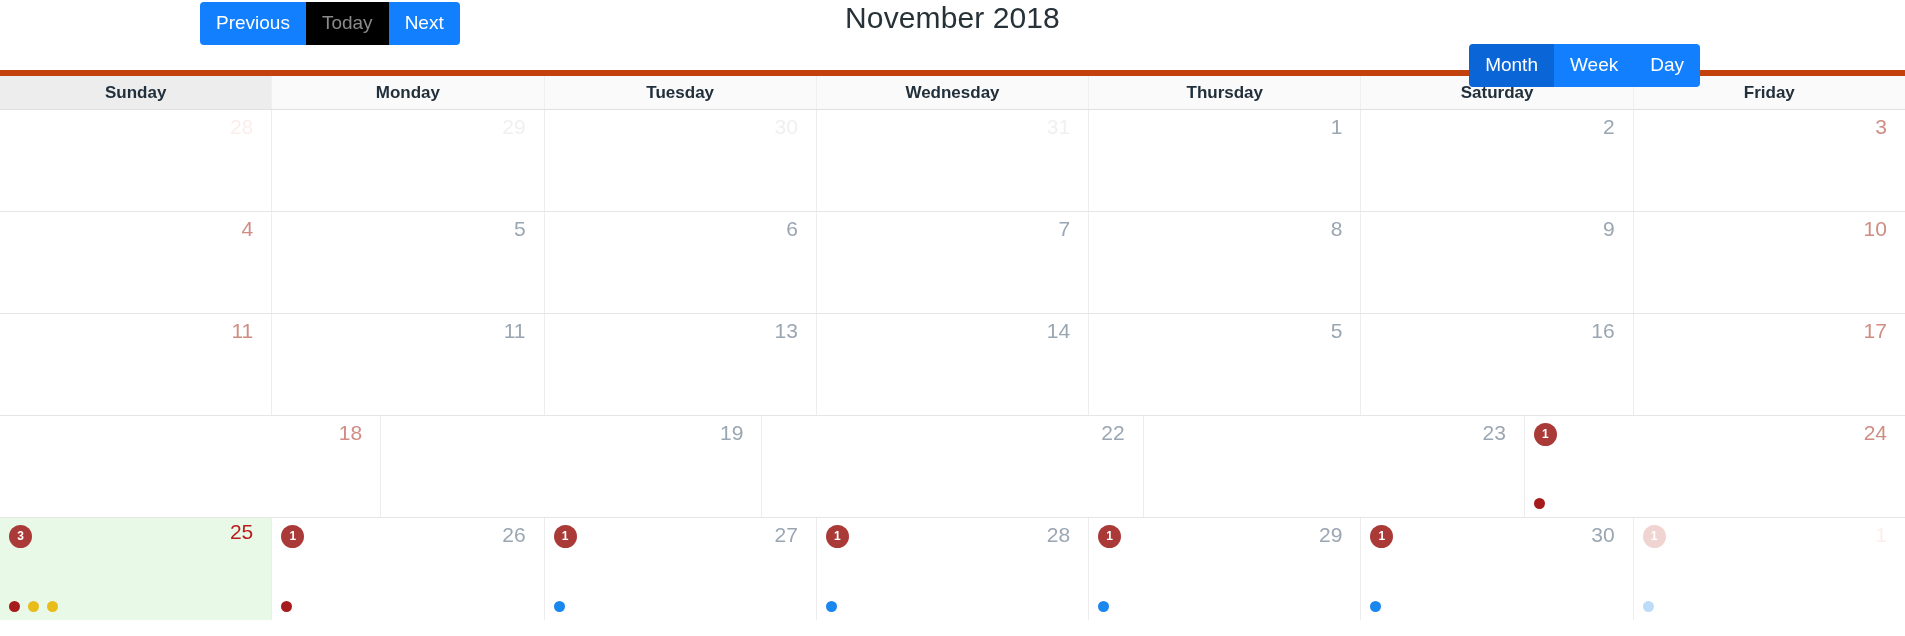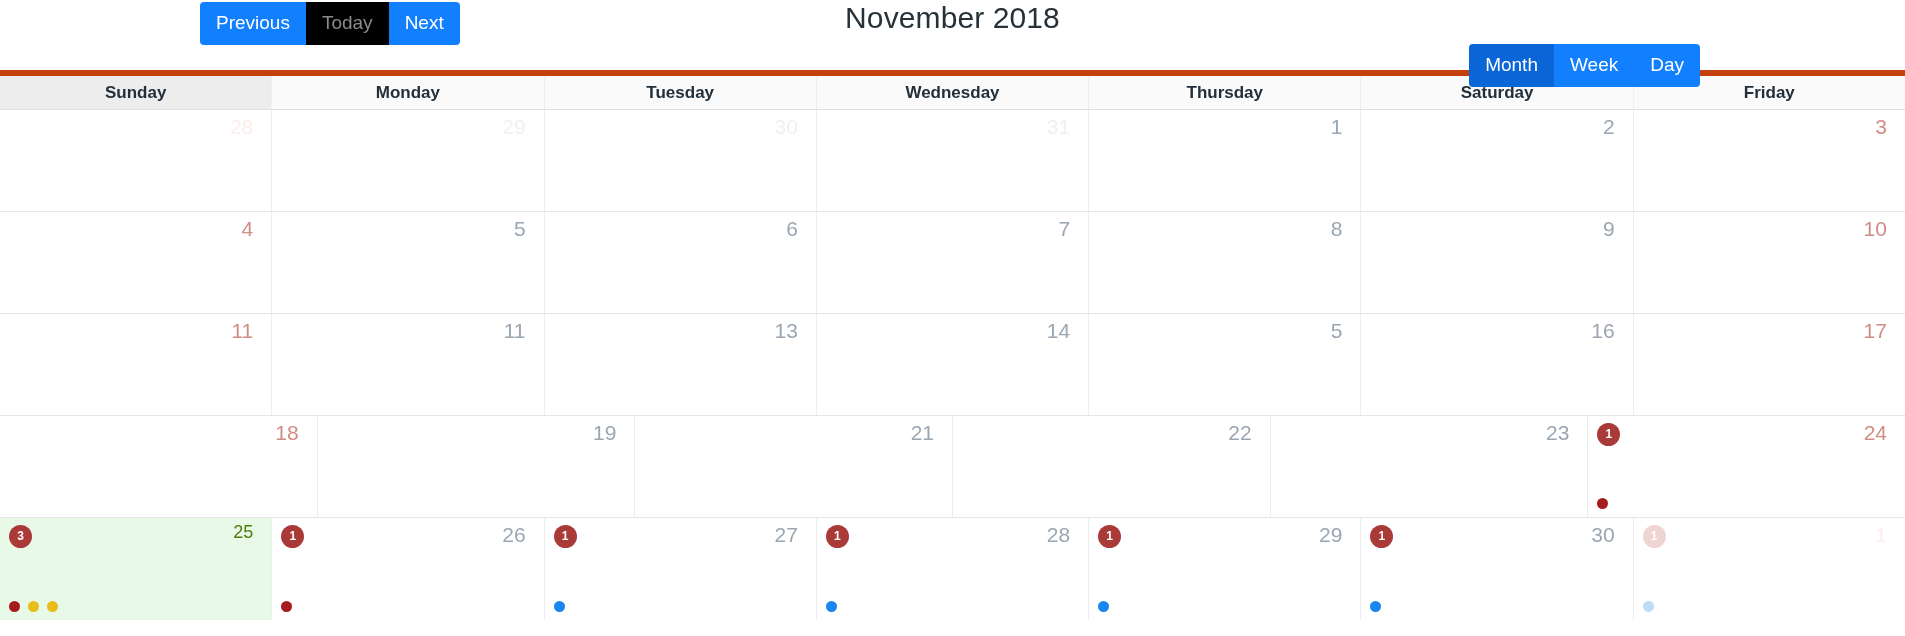--- a/index.html
+++ b/index.html
@@ -112,21 +112,21 @@
     top: 5px;
     right: 18px;
     font-size: 21px;
     line-height: 24px;
     color: #9aa6b2;
     font-weight: 400;
   }
   .day-num.weekend { color: #cf8d84; }
   .day-num.other   { color: #f0f0f0; }
   .day-num.other.weekend { color: #fbeeec; }
-  .day-num.today-num { font-size: 18px; color: #4d7c0f; top: 2px; }
+  .day-num.today-num { font-size: 21px; color: #b91c1c; top: 2px; }
 
   .badge {
     position: absolute;
     top: 7px;
     left: 9px;
     min-width: 23px;
     height: 23px;
     border-radius: 50%;
     background: #a93a38;
     color: #ffffff;
@@ -253,23 +253,20 @@
         </div>
       </div>
       <div class="week-row">
         <div class="day-cell">
           <span class="day-num weekend">18</span>
         </div>
         <div class="day-cell">
           <span class="day-num">19</span>
         </div>
         <div class="day-cell">
-          <span class="day-num">21</span>
-        </div>
-        <div class="day-cell">
           <span class="day-num">22</span>
         </div>
         <div class="day-cell">
           <span class="day-num">23</span>
         </div>
         <div class="day-cell">
           <span class="badge">1</span>
           <span class="day-num weekend">24</span>
           <span class="dots">
             <span class="dot" style="background: rgb(166, 27, 27);"></span>

